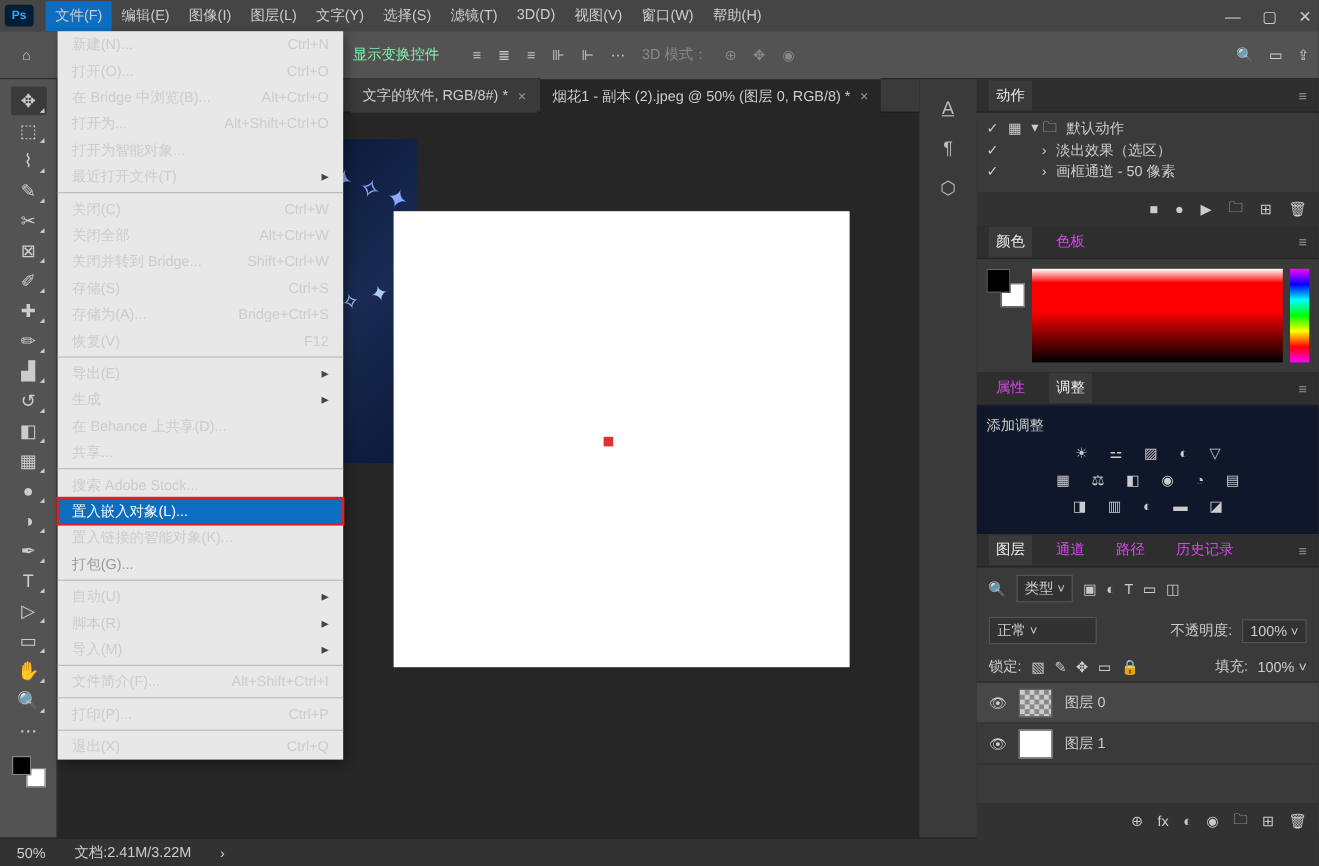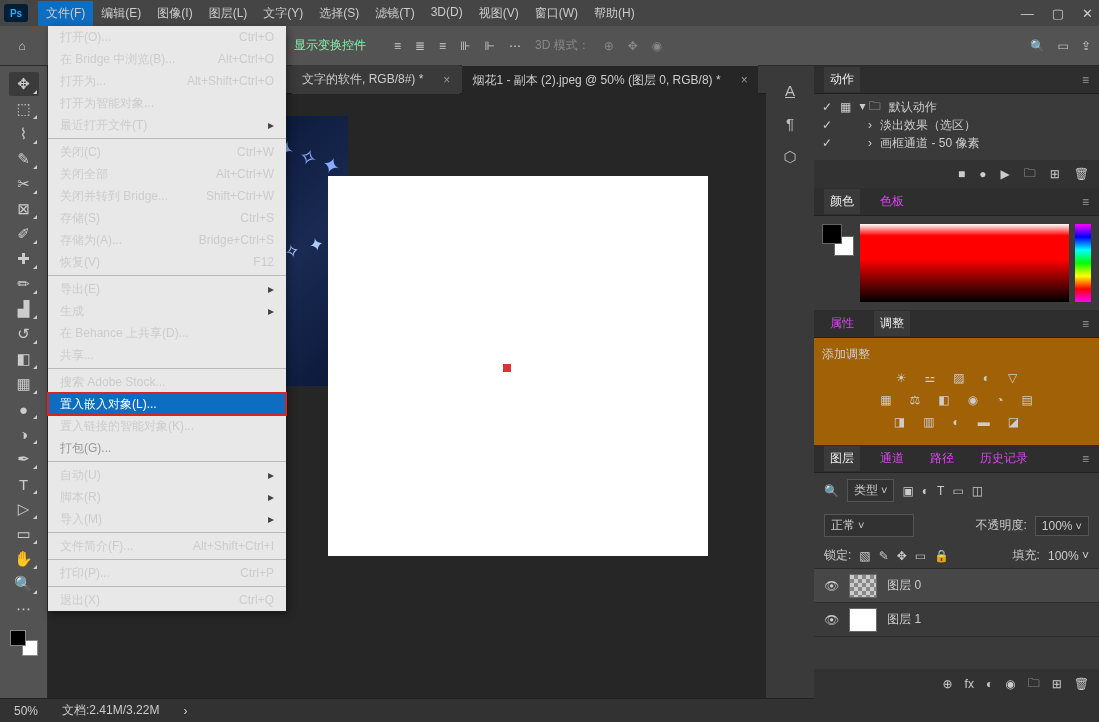--- a/index.html
+++ b/index.html
@@ -19,21 +19,21 @@
 .toolcol{width:48px;background:#535353;display:flex;flex-direction:column;align-items:center;padding-top:6px;gap:1px;border-right:1px solid #2a2a2a}
 .tool{width:30px;height:24px;display:flex;align-items:center;justify-content:center;color:#ccc;font-size:15px}
 .tool.sel{background:#3a3a3a;border-radius:2px}
 .tool.corner{position:relative}
 .tool.corner::after{content:"";position:absolute;right:2px;bottom:2px;border:2px solid transparent;border-right-color:#ccc;border-bottom-color:#ccc}
 .fgbg{position:relative;width:32px;height:30px;margin-top:6px}
 .fgbg .bg{position:absolute;right:2px;bottom:2px;width:16px;height:16px;background:#fff;border:1px solid #888}
 .fgbg .fg{position:absolute;left:2px;top:2px;width:16px;height:16px;background:#000;border:1px solid #888}
 .main{flex:1;background:#262626;position:relative}
 .tabbar{height:28px;background:#3a3a3a;display:flex;align-items:center;padding-left:244px;border-bottom:1px solid #1a1a1a}
-.doctab{padding:6px 10px;background:#262626;border-top:1px solid #555;margin-right:2px;display:flex;align-items:center;gap:20px}
+.doctab{padding:6px 10px;background:#262626;border-top:1px solid #555;margin-right:2px;display:flex;align-items:center;gap:8px}
 .doctab.inactive{background:#3a3a3a;border-top:none}
 .doctab .close{color:#999}
 .canvas-area{position:absolute;left:206px;top:50px;width:460px;height:480px;display:flex}
 .firework{width:94px;height:270px;background:linear-gradient(135deg,#0a1838 0%,#1a2a52 50%,#0a1838 100%);position:relative;overflow:hidden}
 .firework::before{content:"✦✧✦";position:absolute;top:30px;left:20px;color:#88aaff;font-size:22px;letter-spacing:6px;transform:rotate(20deg)}
 .firework::after{content:"✦✧✦✧";position:absolute;top:120px;left:5px;color:#aaccff;font-size:18px;letter-spacing:10px;transform:rotate(-15deg)}
 .white-canvas{width:380px;height:380px;background:#fff;margin-left:-20px;margin-top:60px;position:relative}
 .red-dot{position:absolute;left:175px;top:188px;width:8px;height:8px;background:#d33}
 .dropdown{position:absolute;left:48px;top:26px;width:238px;background:#e8e8e8;color:#222;box-shadow:2px 3px 8px rgba(0,0,0,.4);z-index:20}
 .dropdown .row{height:22px;display:flex;align-items:center;padding:0 12px;justify-content:space-between;color:#222}
@@ -52,21 +52,21 @@
 .actions-body{background:#3a3a3a;padding:4px 8px 8px;font-size:11px}
 .act-row{display:flex;align-items:center;gap:8px;height:18px;color:#ccc}
 .act-row .check{color:#ccc}
 .act-toolbar{height:28px;background:#323232;display:flex;align-items:center;justify-content:flex-end;gap:14px;padding:0 10px;color:#999}
 .color-body{background:#3a3a3a;padding:8px;display:flex;gap:6px}
 .color-swatch{width:32px;height:32px;position:relative}
 .color-swatch .b{position:absolute;right:0;bottom:0;width:20px;height:20px;background:#fff;border:1px solid #666}
 .color-swatch .f{position:absolute;left:0;top:0;width:20px;height:20px;background:#000;border:1px solid #666}
 .color-picker{flex:1;height:78px;background:linear-gradient(to bottom,#fff 0%,red 15%,red 45%,#800 70%,#000 100%)}
 .hue{width:16px;height:78px;background:linear-gradient(to bottom,#f0f,#00f,#0ff,#0f0,#ff0,#f00,#f0f)}
-.adjust-body{padding:8px;background:#a16207}
+.adjust-body{padding:8px;background:#0f172a}
 .adjust-row{display:flex;gap:18px;justify-content:center;margin:8px 0;color:#ddd;font-size:14px}
 .layers-body{flex:1;background:#3a3a3a;display:flex;flex-direction:column}
 .layer-opts{padding:6px 10px;display:flex;align-items:center;gap:8px;font-size:11px}
 .layer-opts select,.layer-opts .btn{background:#323232;border:1px solid #555;color:#ccc;padding:2px 6px;font-size:11px}
 .layer-opts .right{margin-left:auto}
 .lock-row{padding:4px 10px;display:flex;align-items:center;gap:8px;font-size:11px;border-bottom:1px solid #2a2a2a}
 .layer-list{flex:1}
 .layer-item{display:flex;align-items:center;height:34px;padding:0 10px;gap:10px;border-bottom:1px solid #2e2e2e}
 .layer-item.sel{background:#474747}
 .thumb{width:28px;height:24px;border:1px solid #666}
@@ -308,20 +308,24 @@
           <span>🗀</span>
           <span>⊞</span>
           <span>🗑</span>
       </div>
     </div>
   </div>
 </div>
 
 <div class="dropdown" id="dropdown">
     <div class="row">
+      <span>新建(N)...</span>
+      <span>Ctrl+N</span>
+    </div>
+    <div class="row">
       <span>打开(O)...</span>
       <span>Ctrl+O</span>
     </div>
     <div class="row">
       <span>在 Bridge 中浏览(B)...</span>
       <span>Alt+Ctrl+O</span>
     </div>
     <div class="row">
       <span>打开为...</span>
       <span>Alt+Shift+Ctrl+O</span>

